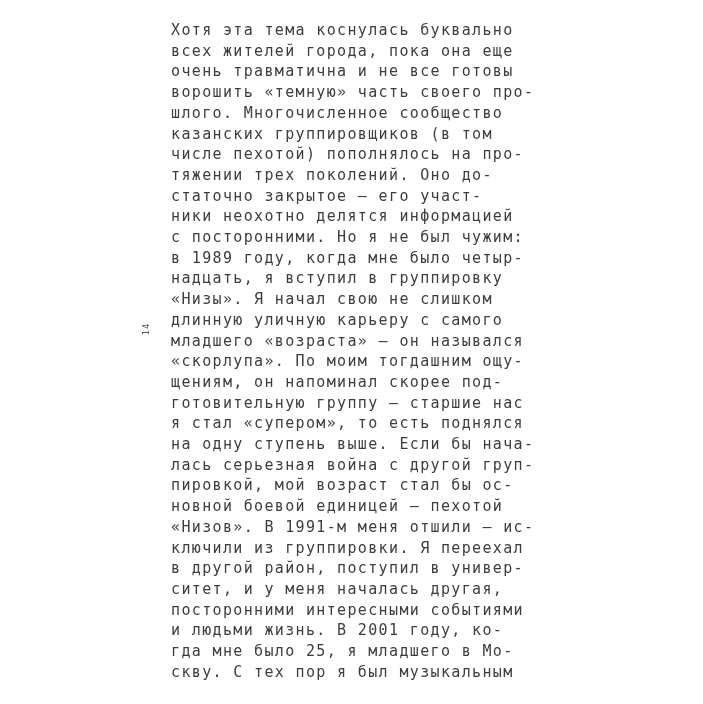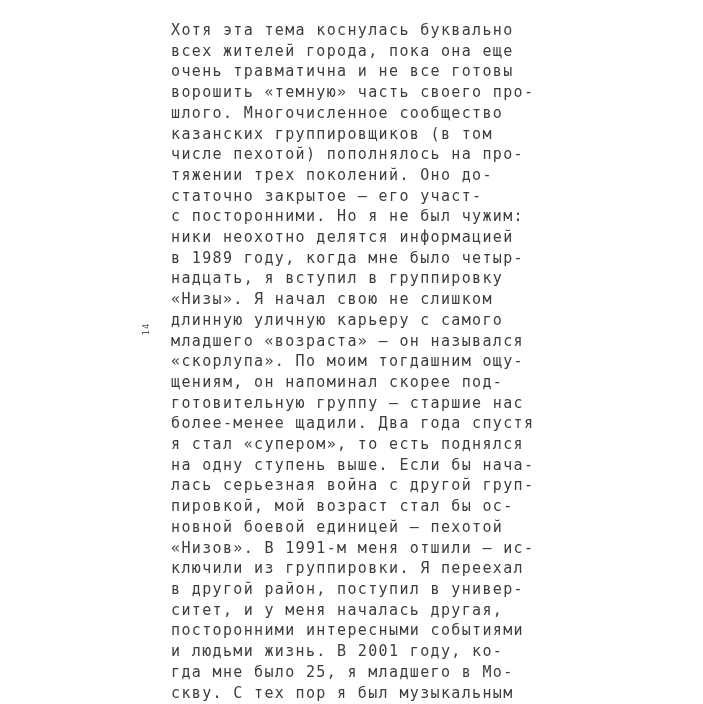--- a/index.html
+++ b/index.html
@@ -51,31 +51,30 @@
   <div class="text-column">
       <div class="text-line">Хотя эта тема коснулась буквально</div>
       <div class="text-line">всех жителей города, пока она еще</div>
       <div class="text-line">очень травматична и не все готовы</div>
       <div class="text-line">ворошить «темную» часть своего про-</div>
       <div class="text-line">шлого. Многочисленное сообщество</div>
       <div class="text-line">казанских группировщиков (в том</div>
       <div class="text-line">числе пехотой) пополнялось на про-</div>
       <div class="text-line">тяжении трех поколений. Оно до-</div>
       <div class="text-line">статочно закрытое — его участ-</div>
+      <div class="text-line">ники неохотно делятся информацией</div>
       <div class="text-line">с посторонними. Но я не был чужим:</div>
-      <div class="text-line">ники неохотно делятся информацией</div>
       <div class="text-line">в 1989 году, когда мне было четыр-</div>
       <div class="text-line">надцать, я вступил в группировку</div>
       <div class="text-line">«Низы». Я начал свою не слишком</div>
       <div class="text-line">длинную уличную карьеру с самого</div>
       <div class="text-line">младшего «возраста» — он назывался</div>
       <div class="text-line">«скорлупа». По моим тогдашним ощу-</div>
       <div class="text-line">щениям, он напоминал скорее под-</div>
       <div class="text-line">готовительную группу — старшие нас</div>
-      <div class="text-line">более-менее щадили. Два года спустя</div>
       <div class="text-line">я стал «супером», то есть поднялся</div>
       <div class="text-line">на одну ступень выше. Если бы нача-</div>
       <div class="text-line">лась серьезная война с другой груп-</div>
       <div class="text-line">пировкой, мой возраст стал бы ос-</div>
       <div class="text-line">новной боевой единицей — пехотой</div>
       <div class="text-line">«Низов». В 1991-м меня отшили — ис-</div>
       <div class="text-line">ключили из группировки. Я переехал</div>
       <div class="text-line">в другой район, поступил в универ-</div>
       <div class="text-line">ситет, и у меня началась другая,</div>
       <div class="text-line">посторонними интересными событиями</div>

